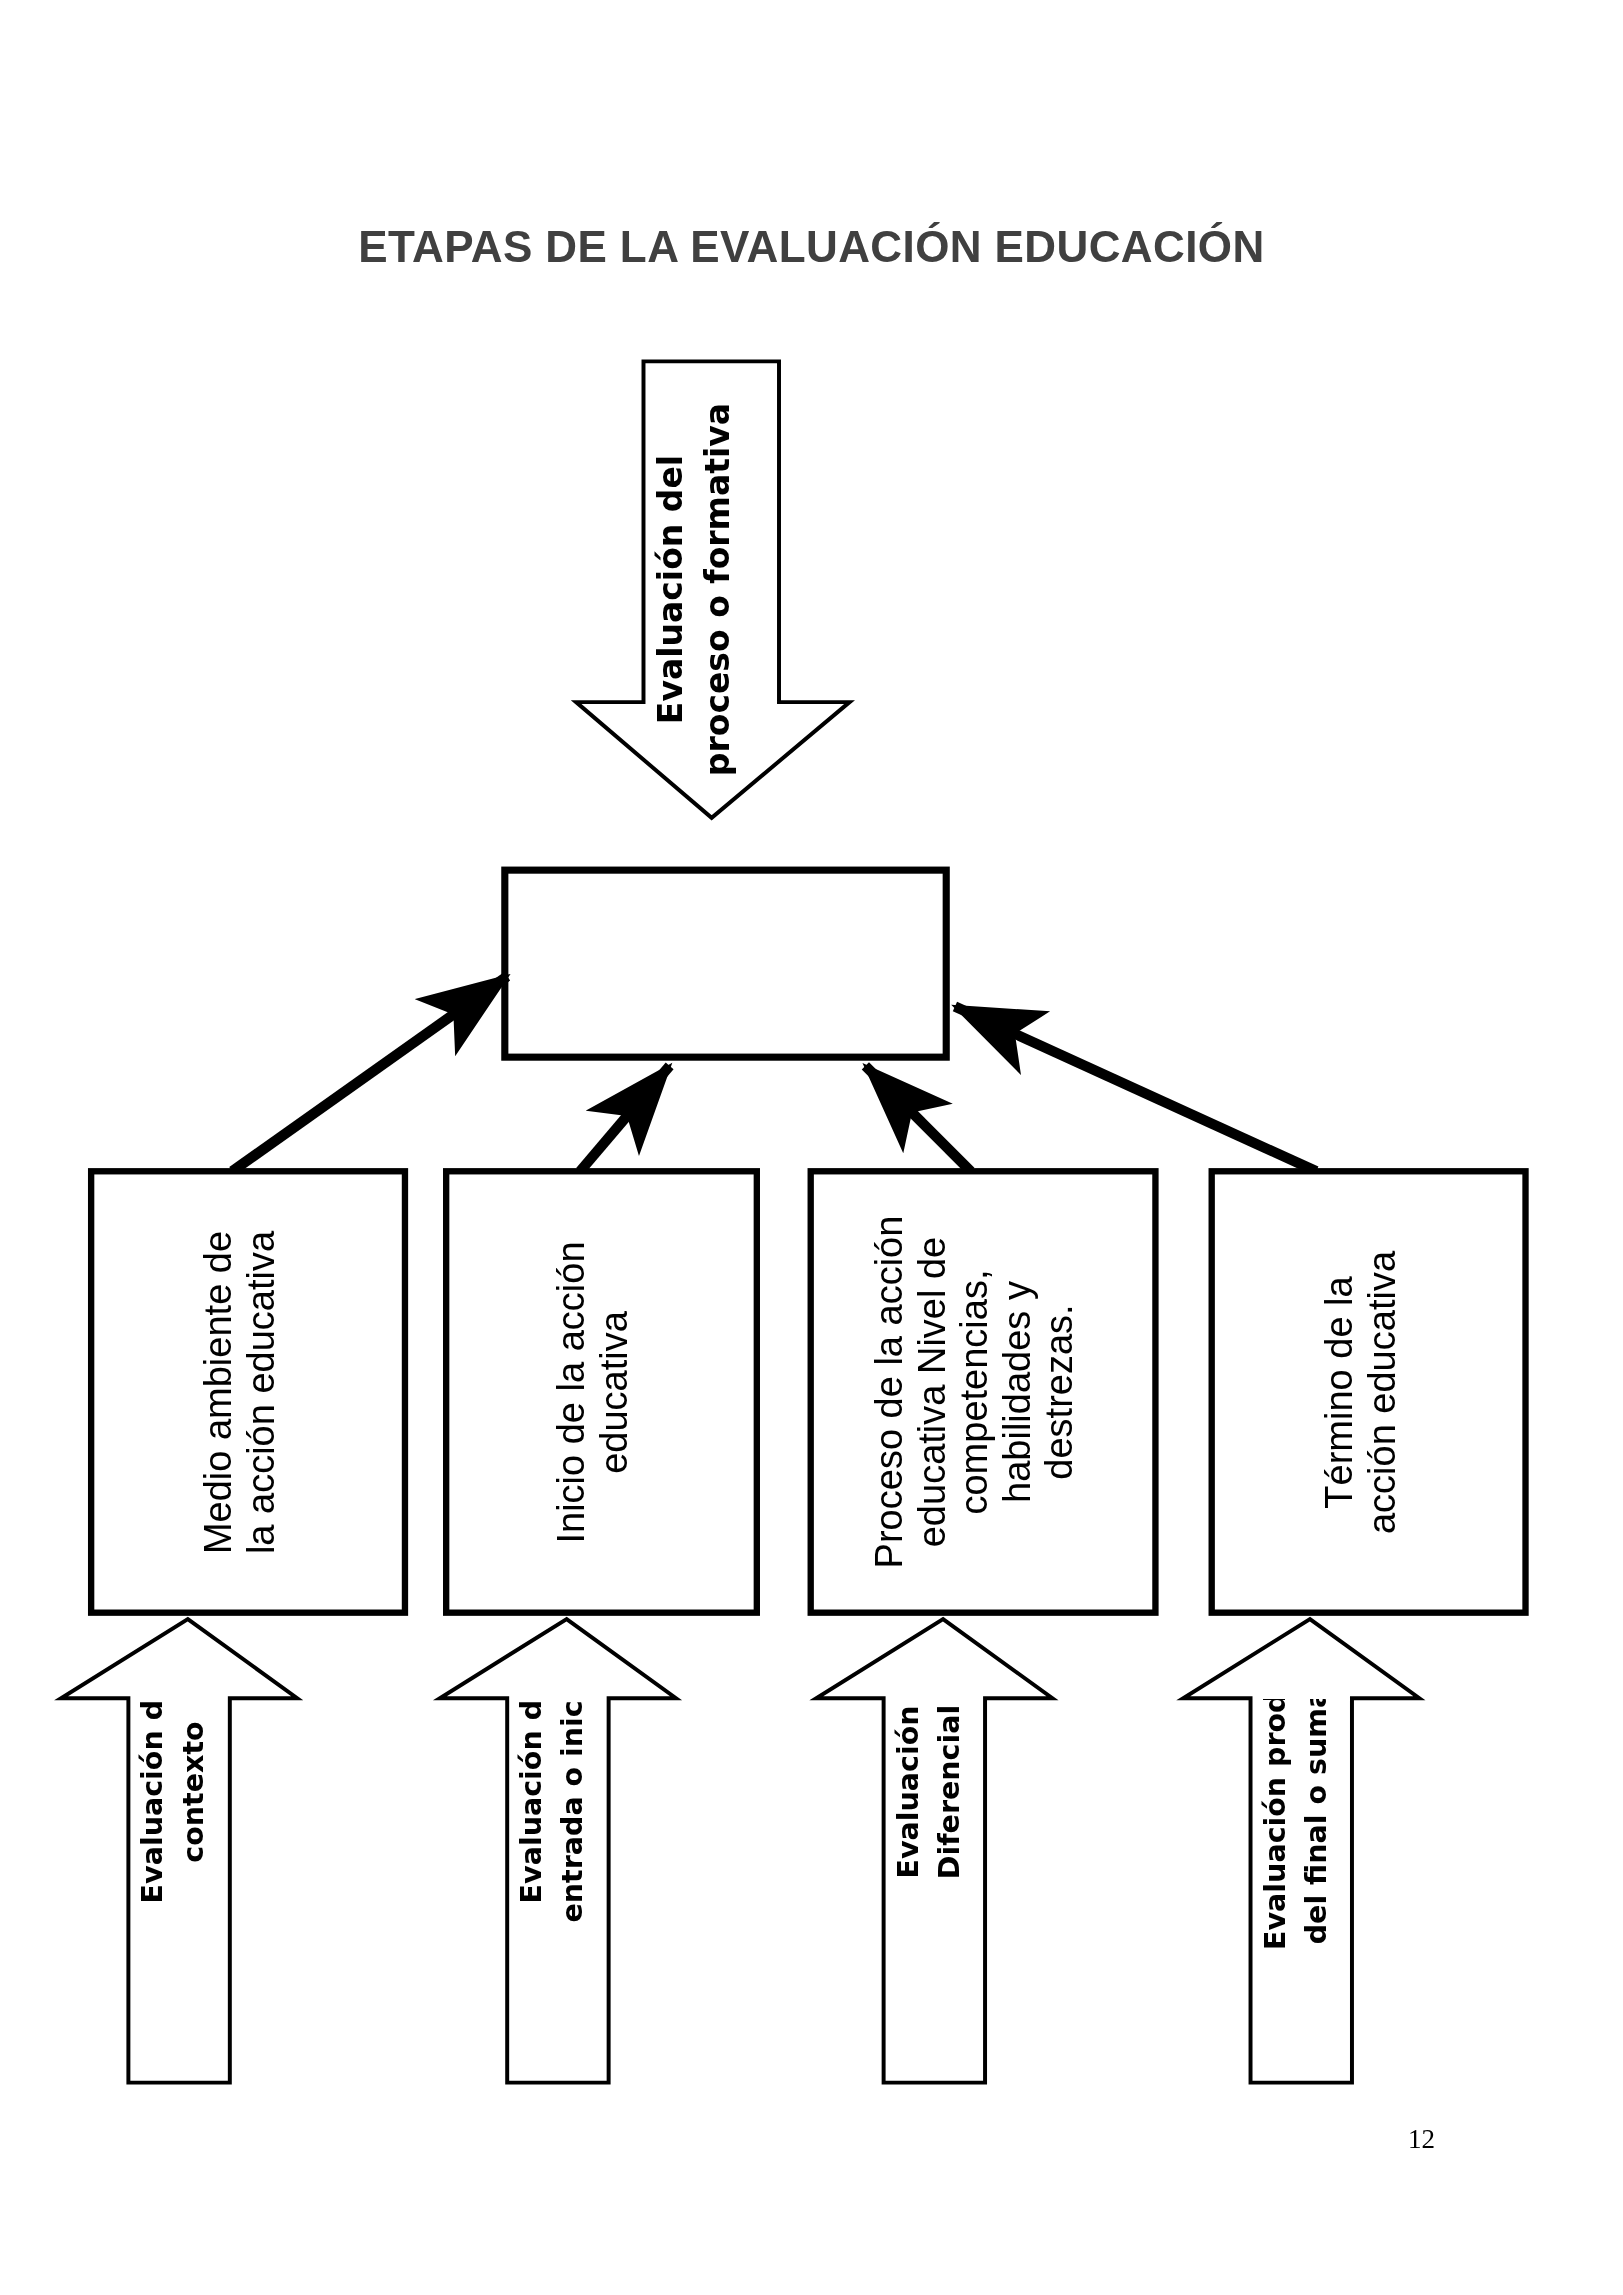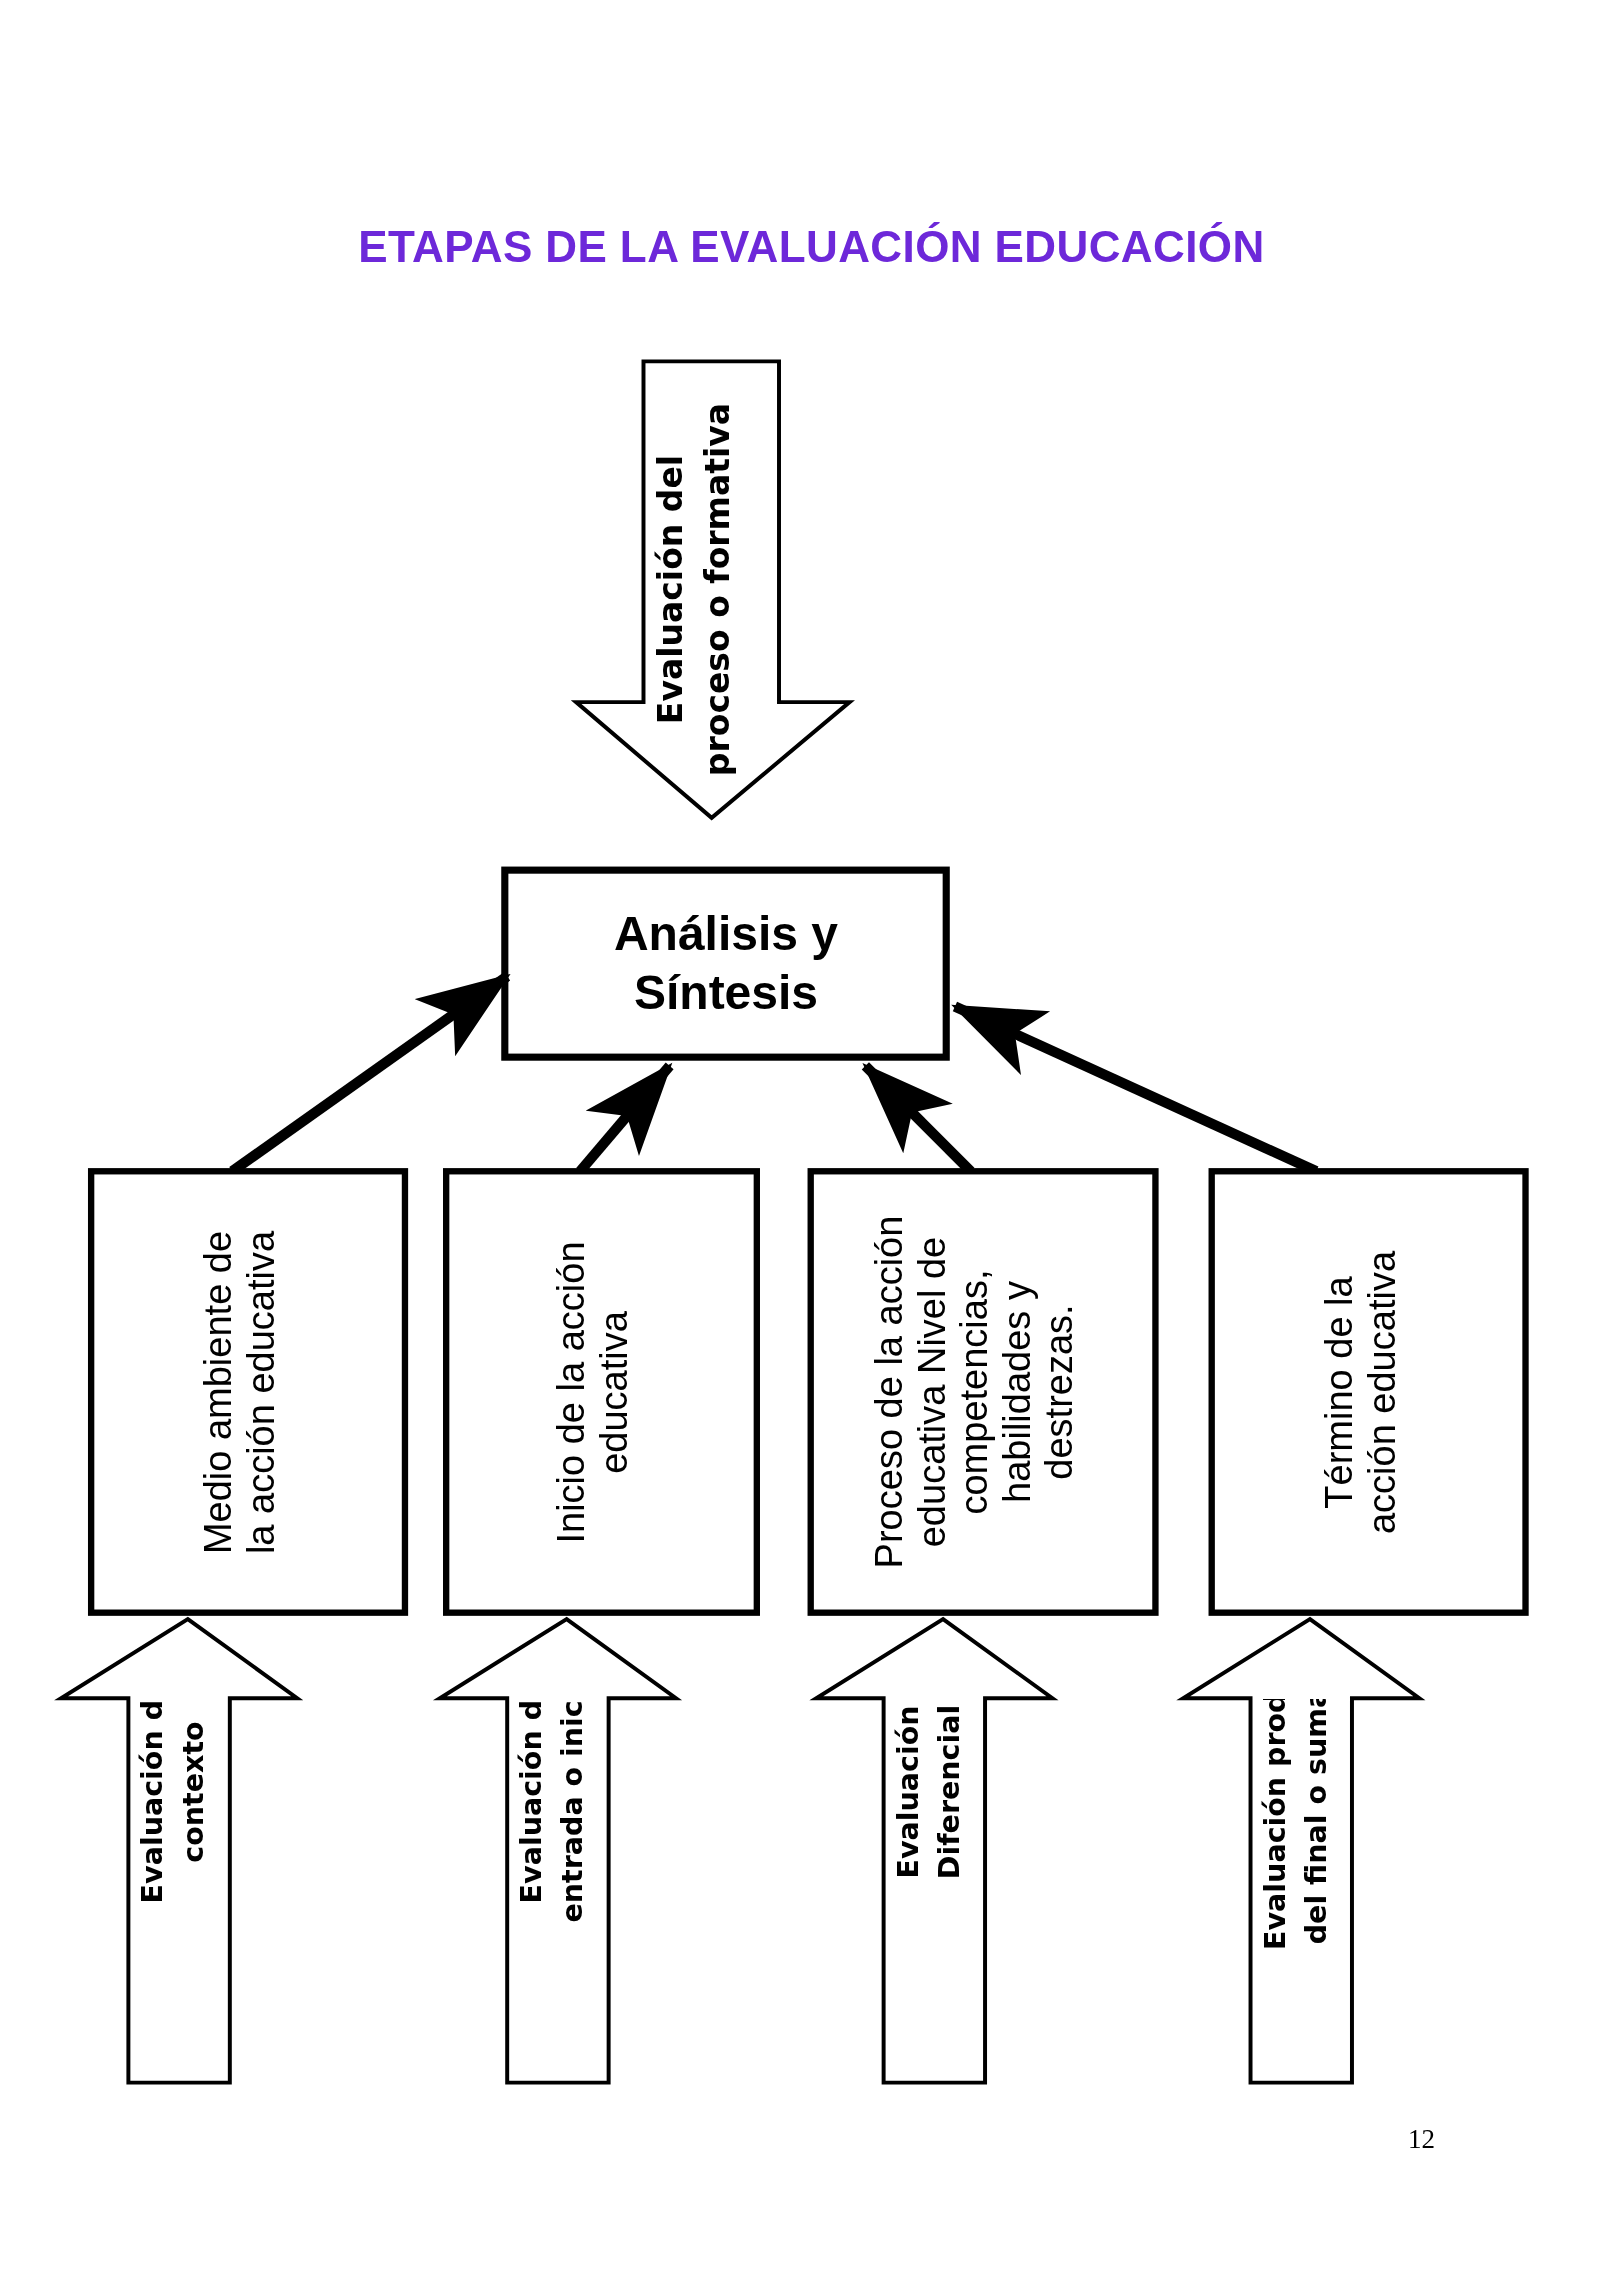--- a/index.html
+++ b/index.html
@@ -29,21 +29,21 @@
   .page-title {
     position: absolute;
     left: 0;
     top: 222px;
     width: 1623px;
     text-align: center;
     font-family: "Liberation Sans", sans-serif;
     font-weight: bold;
     font-size: 44px;
     letter-spacing: 0.4px;
-    color: #6d28d9;
+    color: #404040;
     white-space: nowrap;
   }
   .page-number {
     position: absolute;
     left: 1362px;
     top: 2124px;
     font-family: "Liberation Serif", serif;
     font-size: 27px;
     color: #000000;
     margin-left: 46px;
@@ -123,22 +123,20 @@
     <polygon points="715,2043 853,2143 768,2143 768,2628 640,2628 640,2143 555,2143" fill="#ffffff" stroke="#000000" stroke-width="5"></polygon>
     <polygon points="1190,2043 1328,2143 1243,2143 1243,2628 1115,2628 1115,2143 1030,2143" fill="#ffffff" stroke="#000000" stroke-width="5"></polygon>
     <polygon points="1653,2043 1791,2143 1706,2143 1706,2628 1578,2628 1578,2143 1493,2143" fill="#ffffff" stroke="#000000" stroke-width="5"></polygon>
   </svg>
 
   <div class="clip-box" style="left:644px; top:361px; width:136px; height:457px;">
     <div class="vlabel arrow-label" style="width:444px; height:127px; left:-155px; top:165px; font-size:33px; line-height:1.42;">Evaluación del
 proceso o formativa</div>
   </div>
 
-  <div class="center-box-label">Análisis y
-Síntesis</div>
 
   <div class="clip-box" style="left:91px; top:1172px; width:314px; height:442px;">
     <div class="vlabel box-label" style="width:396px; height:103px; left:-41px; top:169px;">Medio ambiente de
 la acción educativa</div>
   </div>
 
   <div class="clip-box" style="left:446px; top:1172px; width:311px; height:442px;">
     <div class="vlabel box-label" style="width:396px; height:103px; left:-43px; top:169px;">Inicio de la acción
 educativa</div>
   </div>

